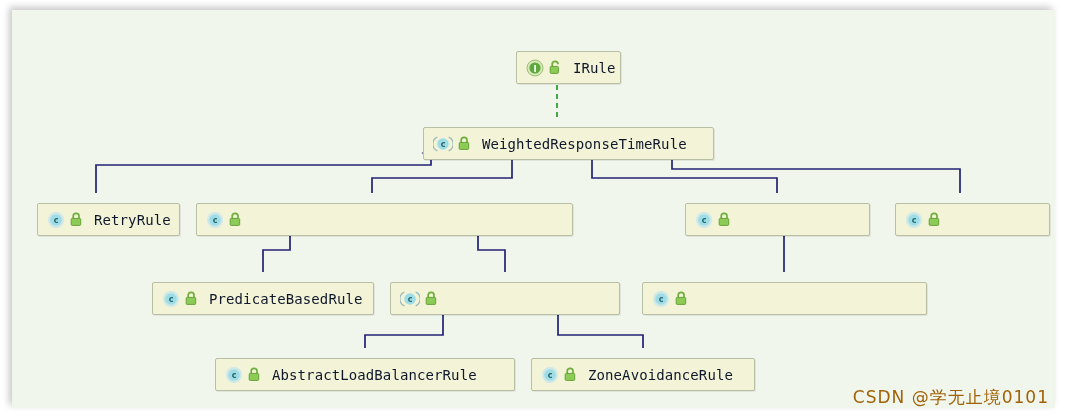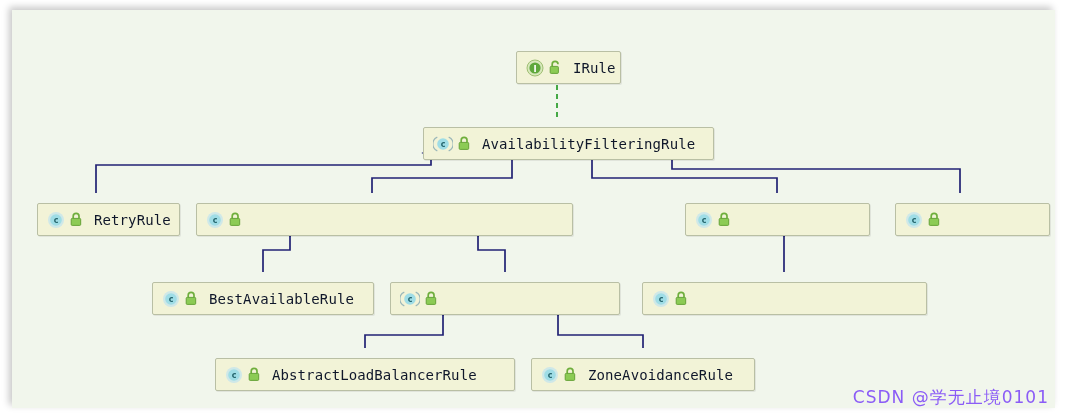--- a/index.html
+++ b/index.html
@@ -56,21 +56,21 @@
     color:#0f172a;
     font-family:"DejaVu Sans Mono", monospace;
   }
 
   
   .watermark{
     position:absolute;
     right:6px; bottom:-1px;
     font-family:"DejaVu Sans", sans-serif;
     font-size:17px;
-    color:#8b5cf6;
+    color:#a16207;
     letter-spacing:1px;
     white-space:nowrap;
     user-select:none;
   }
 </style>
 </head>
 <body>
 
 <div id="root">
   <div class="canvas">
@@ -137,21 +137,21 @@
           <circle cx="10" cy="9" r="5.8" fill="#9fdde6"></circle>
           <text x="10" y="12.3" text-anchor="middle" font-family="DejaVu Sans, sans-serif" font-size="8" font-weight="bold" fill="#25666e">c</text>
         </svg>
       </span>
       <span class="lock">
         <svg width="14" height="15" viewBox="0 0 14 15">
           <path d="M4.2,6.6 V4.3 A2.9,2.9 0 0 1 10,4.3 V6.6" fill="none" stroke="#6fae3c" stroke-width="1.7"></path>
           <rect x="2.2" y="6.4" width="9.5" height="7" rx="1" fill="#8ccb55" stroke="#5d9c30" stroke-width="0.9"></rect>
         </svg>
       </span>
-      <span class="nm">AvailabilityFilteringRule</span>
+      <span class="nm">WeightedResponseTimeRule</span>
     </div>
 
     <div class="node" style="left:25px;top:193px;width:143px;">
       <span class="ico">
         <svg width="18" height="18" viewBox="0 0 18 18">
           <circle cx="9" cy="9" r="8" fill="#cfe8e8"></circle>
           <circle cx="9" cy="9" r="5.8" fill="#9fdde6"></circle>
           <text x="9" y="12.3" text-anchor="middle" font-family="DejaVu Sans, sans-serif" font-size="8" font-weight="bold" fill="#25666e">c</text>
         </svg>
       </span>
@@ -219,21 +219,21 @@
           <circle cx="9" cy="9" r="5.8" fill="#9fdde6"></circle>
           <text x="9" y="12.3" text-anchor="middle" font-family="DejaVu Sans, sans-serif" font-size="8" font-weight="bold" fill="#25666e">c</text>
         </svg>
       </span>
       <span class="lock">
         <svg width="14" height="15" viewBox="0 0 14 15">
           <path d="M4.2,6.6 V4.3 A2.9,2.9 0 0 1 10,4.3 V6.6" fill="none" stroke="#6fae3c" stroke-width="1.7"></path>
           <rect x="2.2" y="6.4" width="9.5" height="7" rx="1" fill="#8ccb55" stroke="#5d9c30" stroke-width="0.9"></rect>
         </svg>
       </span>
-      <span class="nm">BestAvailableRule</span>
+      <span class="nm">PredicateBasedRule</span>
     </div>
 
     <div class="node" style="left:378px;top:272px;width:230px;">
       <span class="ico">
         <svg width="20" height="18" viewBox="0 0 20 18">
           <path d="M4.3,2.2 A7.4,7.4 0 0 0 4.3,15.8" fill="none" stroke="#9bb7b9" stroke-width="1.3"></path>
           <path d="M15.7,2.2 A7.4,7.4 0 0 1 15.7,15.8" fill="none" stroke="#9bb7b9" stroke-width="1.3"></path>
           <circle cx="10" cy="9" r="5.8" fill="#9fdde6"></circle>
           <text x="10" y="12.3" text-anchor="middle" font-family="DejaVu Sans, sans-serif" font-size="8" font-weight="bold" fill="#25666e">c</text>
         </svg>

